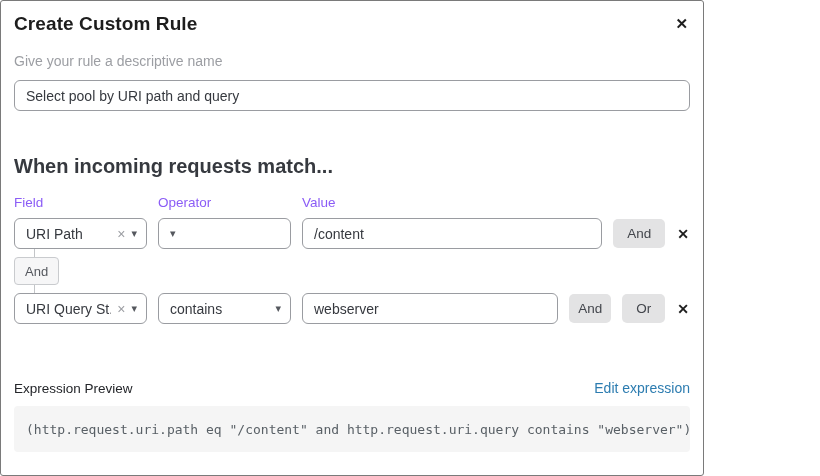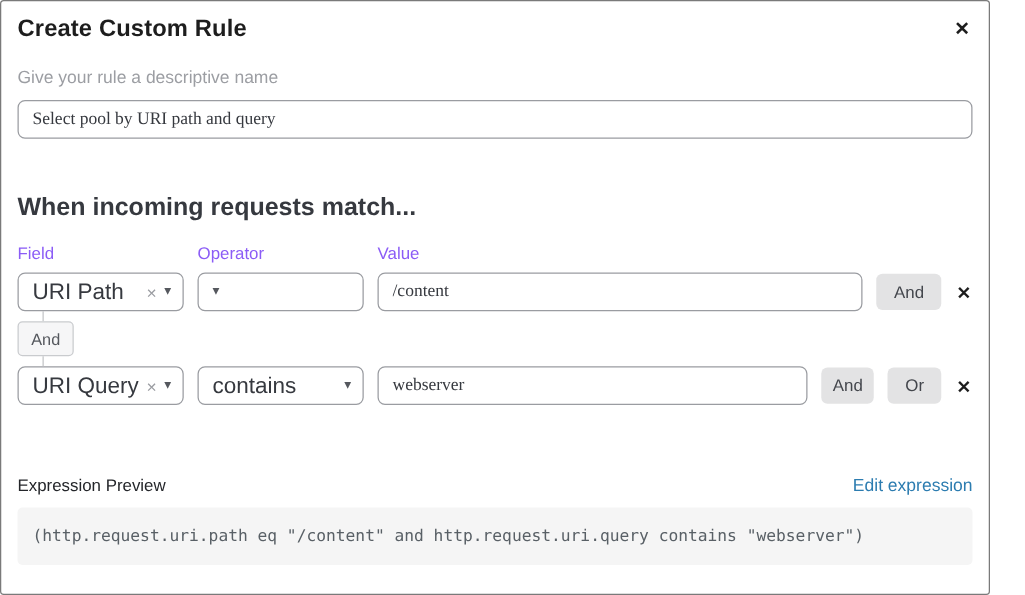--- a/index.html
+++ b/index.html
@@ -3,21 +3,21 @@
 <meta charset="utf-8">
 <style>
   * { box-sizing: border-box; margin: 0; padding: 0; }
   html, body { background: #ffffff; }
   body {
     font-family: "Liberation Sans", "DejaVu Sans", sans-serif;
     color: #36393f;
     width: 820px;
   }
   .dialog {
-    width: 792px;
+    width: 704px;
     height: 476px;
     border: 1.5px solid #7a7a7a;
     border-radius: 3px;
     background: #fff;
     padding: 10px 13px 16px 13px;
     position: relative;
   }
   
   .dialog-header {
     display: flex;
@@ -55,21 +55,21 @@
     display: block;
   }
   .text-input {
     width: 100%;
     height: 31px;
     border: 1px solid #9a9ca1;
     border-radius: 6px;
     padding: 0 11px;
     font-size: 14px;
     color: #36393f;
-    font-family: Liberation Serif, serif;
+    font-family: Liberation Sans, sans-serif;
     background: #fff;
     outline: none;
   }
   .rule-name-section .text-input { margin-top: 11px; }
   
   .matcher-section { margin-top: 44px; }
   .matcher-heading {
     font-size: 20px;
     font-weight: bold;
     color: #36393f;
@@ -97,21 +97,21 @@
     border-radius: 6px;
     background: #fff;
     display: flex;
     align-items: center;
     padding: 0 9px 0 11px;
     gap: 6px;
     cursor: pointer;
   }
   .select-box .select-value {
     flex: 1;
-    font-size: 18px;
+    font-size: 14px;
     color: #36393f;
     white-space: nowrap;
     overflow: hidden;
   }
   .clear-x {
     font-size: 14px;
     color: #9b9da2;
     line-height: 1;
     cursor: pointer;
   }

